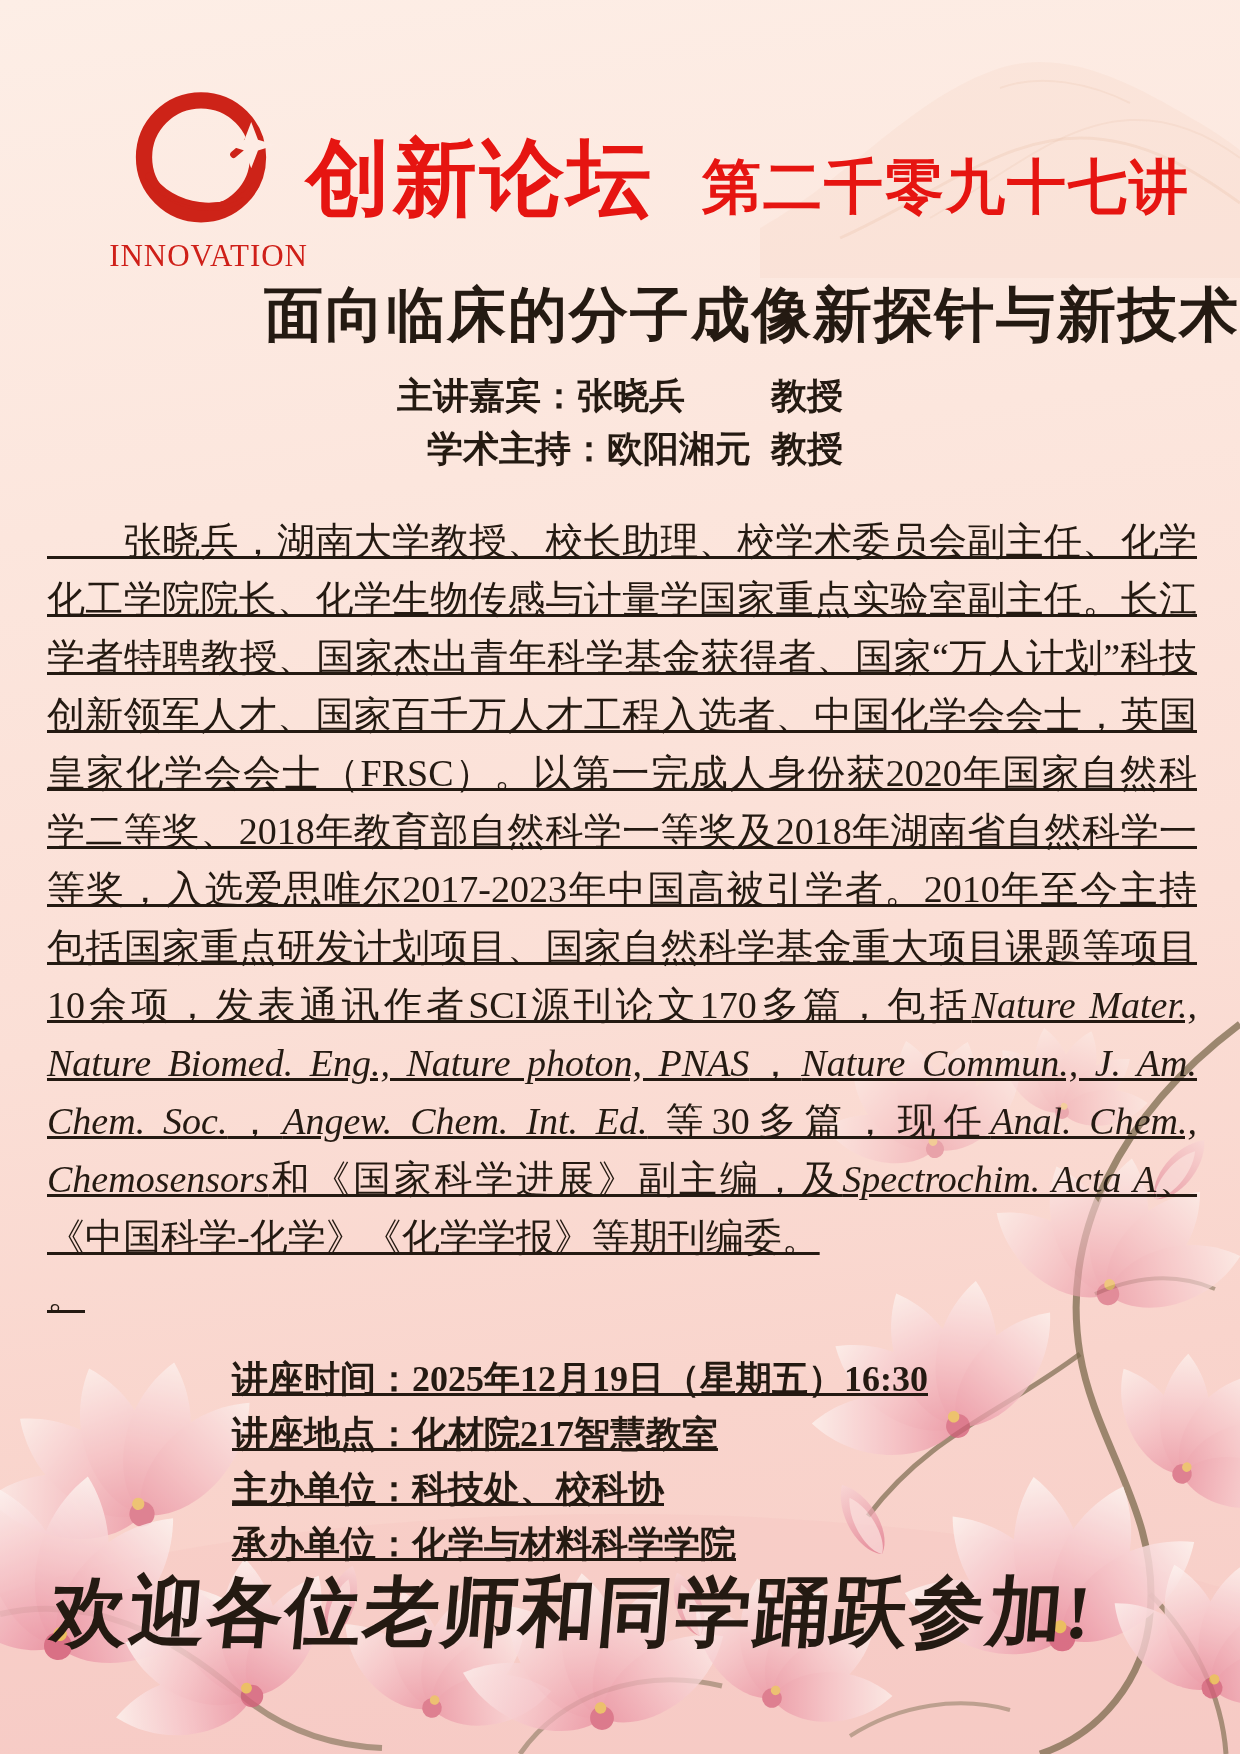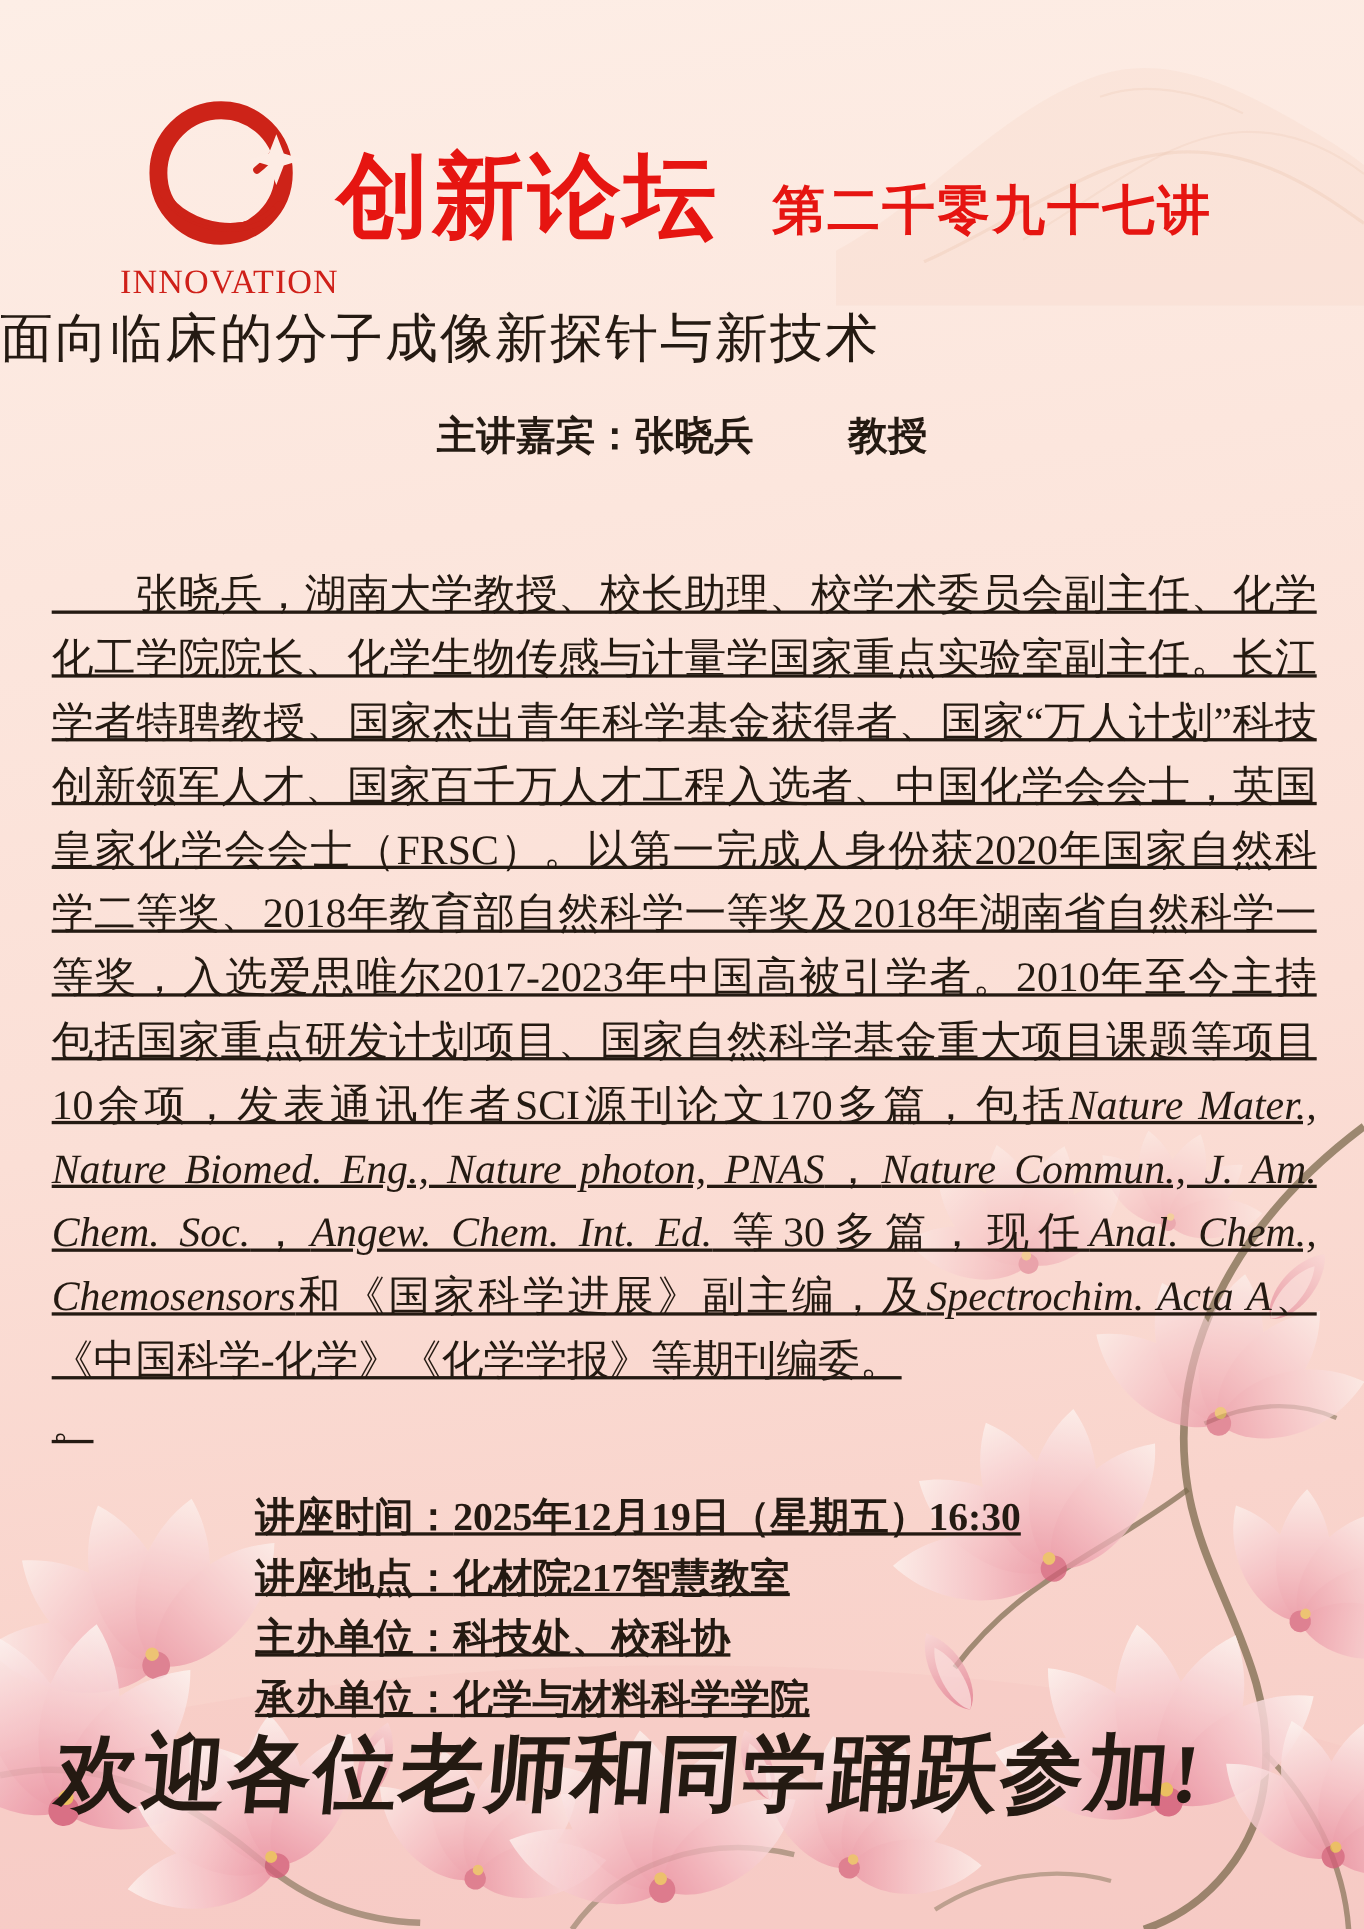--- a/index.html
+++ b/index.html
@@ -28,28 +28,28 @@
     position:absolute;left:306px;top:128px;
     display:flex;align-items:baseline;white-space:nowrap;
     color:var(--accent-red,#e61511);
     gap:18px;
   }
   .forum-title{
     font-size:84px;font-weight:700;letter-spacing:3px;line-height:1.2;
     font-family:"Liberation Sans",sans-serif;
   }
   .lecture-no{
-    font-size:48px;font-weight:700;margin-left:30px;letter-spacing:2px;
+    font-size:59px;font-weight:700;margin-left:30px;letter-spacing:2px;
     font-family:"Liberation Serif",serif;
   }
 
   
   .lecture-title{
-    position:absolute;left:0;right:0;top:276px;text-align:left;
-    font-size:48px;font-weight:400;letter-spacing:2px;
+    position:absolute;left:0;right:0;top:276px;text-align:right;
+    font-size:59px;font-weight:700;letter-spacing:2px;
   }
   .guests{position:absolute;left:0;right:0;top:370px;text-align:center;}
   .guests-inner{display:inline-block;text-align:right;}
   .guest-line{font-size:36px;font-weight:700;line-height:53px;white-space:nowrap;}
   .gap-wide{display:inline-block;width:86px;}
   .gap-narrow{display:inline-block;width:20px;}
 
   
   .bio{
     position:absolute;left:47px;width:1150px;top:512px;
@@ -159,20 +159,23 @@
       <span class="lecture-no">第二千零九十七讲</span>
     </div>
 
     <div class="lecture-title">面向临床的分子成像新探针与新技术</div>
 
     <div class="guests">
       <div class="guests-inner">
         <div class="guest-line">
           <span>主讲嘉宾：</span><span>张晓兵</span><span class="gap-wide"></span><span>教授</span>
         </div>
+        <div class="guest-line">
+          <span>学术主持：</span><span>欧阳湘元</span><span class="gap-narrow"></span><span>教授</span>
+        </div>
       </div>
     </div>
 
     <div class="bio">
       <span id="bio-paragraph"><span class="cn">　　张晓兵，湖南大学教授、校长助理、校学术委员会副主任、化学化工学院院长、化学生物传感与计量学国家重点实验室副主任。长江学者特聘教授、国家杰出青年科学基金获得者、国家“万人计划”科技创新领军人才、国家百千万人才工程入选者、中国化学会会士，英国皇家化学会会士（FRSC）。以第一完成人身份获2020年国家自然科学二等奖、2018年教育部自然科学一等奖及2018年湖南省自然科学一等奖，入选爱思唯尔2017-2023年中国高被引学者。2010年至今主持包括国家重点研发计划项目、国家自然科学基金重大项目课题等项目10余项，发表通讯作者SCI源刊论文170多篇，包括</span><span class="en">Nature Mater., Nature Biomed. Eng., Nature photon, PNAS</span><span class="cn">，</span><span class="en">Nature Commun., J. Am. Chem. Soc.</span><span class="cn">，</span><span class="en">Angew. Chem. Int. Ed.</span><span class="cn"> 等30多篇，现任</span><span class="en">Anal. Chem., Chemosensors</span><span class="cn">和《国家科学进展》副主编，及</span><span class="en">Spectrochim. Acta A</span><span class="cn">、《中国科学-化学》《化学学报》等期刊编委。</span></span>
       <span class="bio-trailing">。</span>
     </div>
 
     <div class="details">
       <div class="detail-row">

